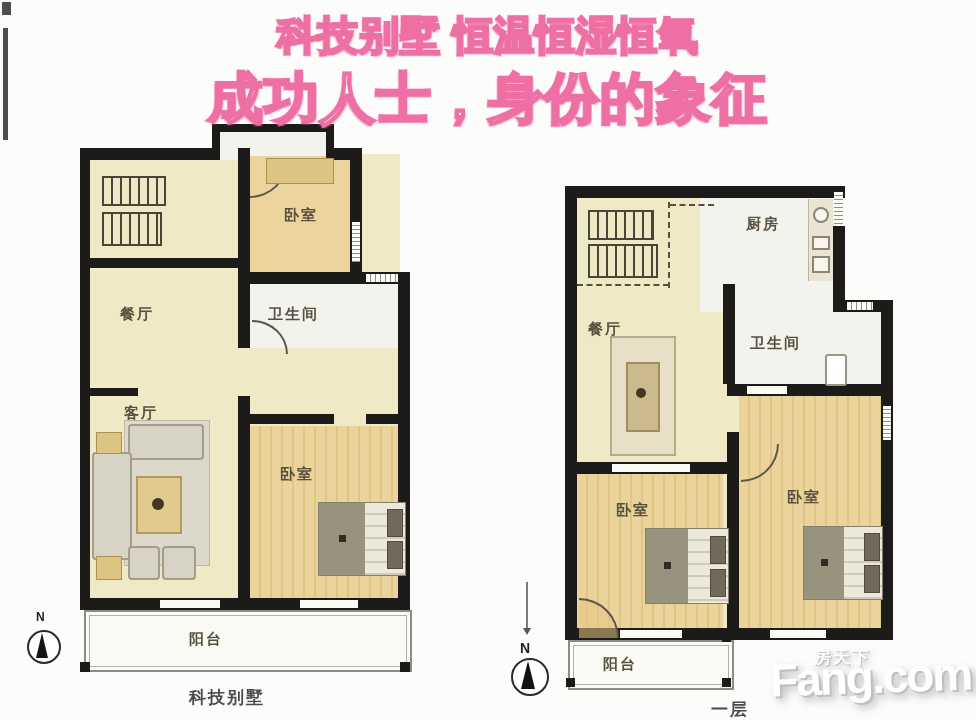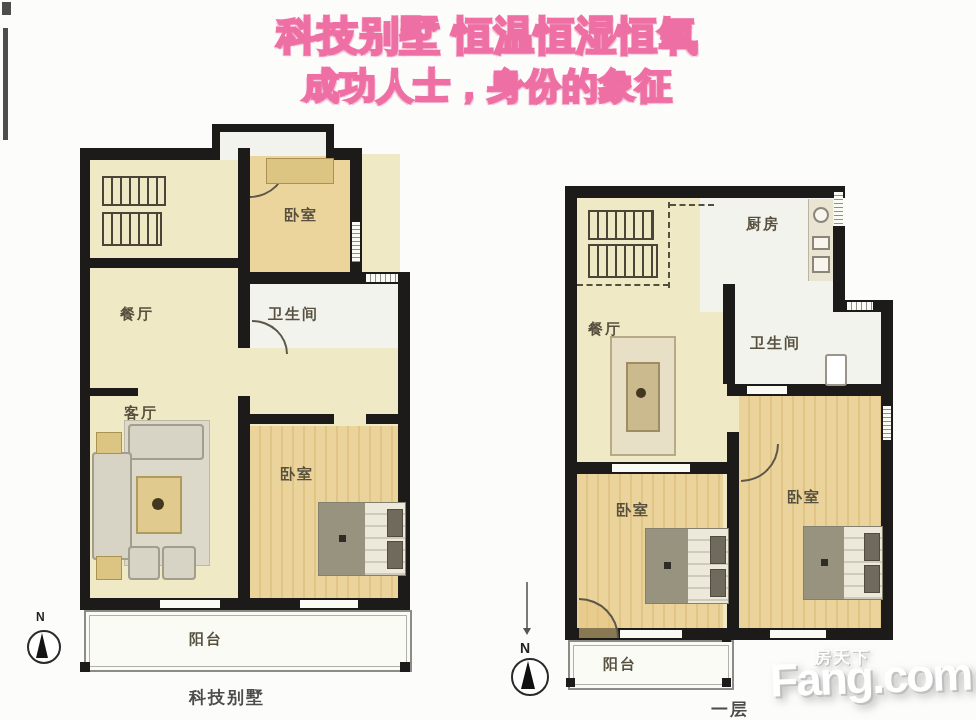--- a/index.html
+++ b/index.html
@@ -223,18 +223,18 @@
     <div class="caption" style="left:700px;top:698px;width:60px;">一层</div>
 
     <div class="leader" style="left:526px;top:582px;width:2px;height:46px;"></div>
     <div class="needle" style="left:523px;top:628px;border-left:4px solid transparent;border-right:4px solid transparent;border-top:7px solid #555;"></div>
     <div class="nlabel" style="left:520px;top:640px;font-size:14px;">N</div>
     <div class="compass" style="left:511px;top:658px;width:34px;height:34px;"></div>
     <div class="needle" style="left:521px;top:661px;border-left:7px solid transparent;border-right:7px solid transparent;border-bottom:28px solid #111;"></div>
   </div>
 
   <div class="hl" style="top:8px;font-size:40px;">科技别墅 恒温恒湿恒氧</div>
-  <div class="hl" style="top:62px;font-size:36px;">成功人士，身份的象征</div>
+  <div class="hl" style="top:62px;font-size:55px;">成功人士，身份的象征</div>
 
   <div class="wm-cn" style="left:814px;top:646px;font-size:17px;letter-spacing:2px;">房天下</div>
   <div class="wm-en" style="left:770px;top:650px;font-size:46px;">Fang.com</div>
 
 </div>
 
 </body></html>

